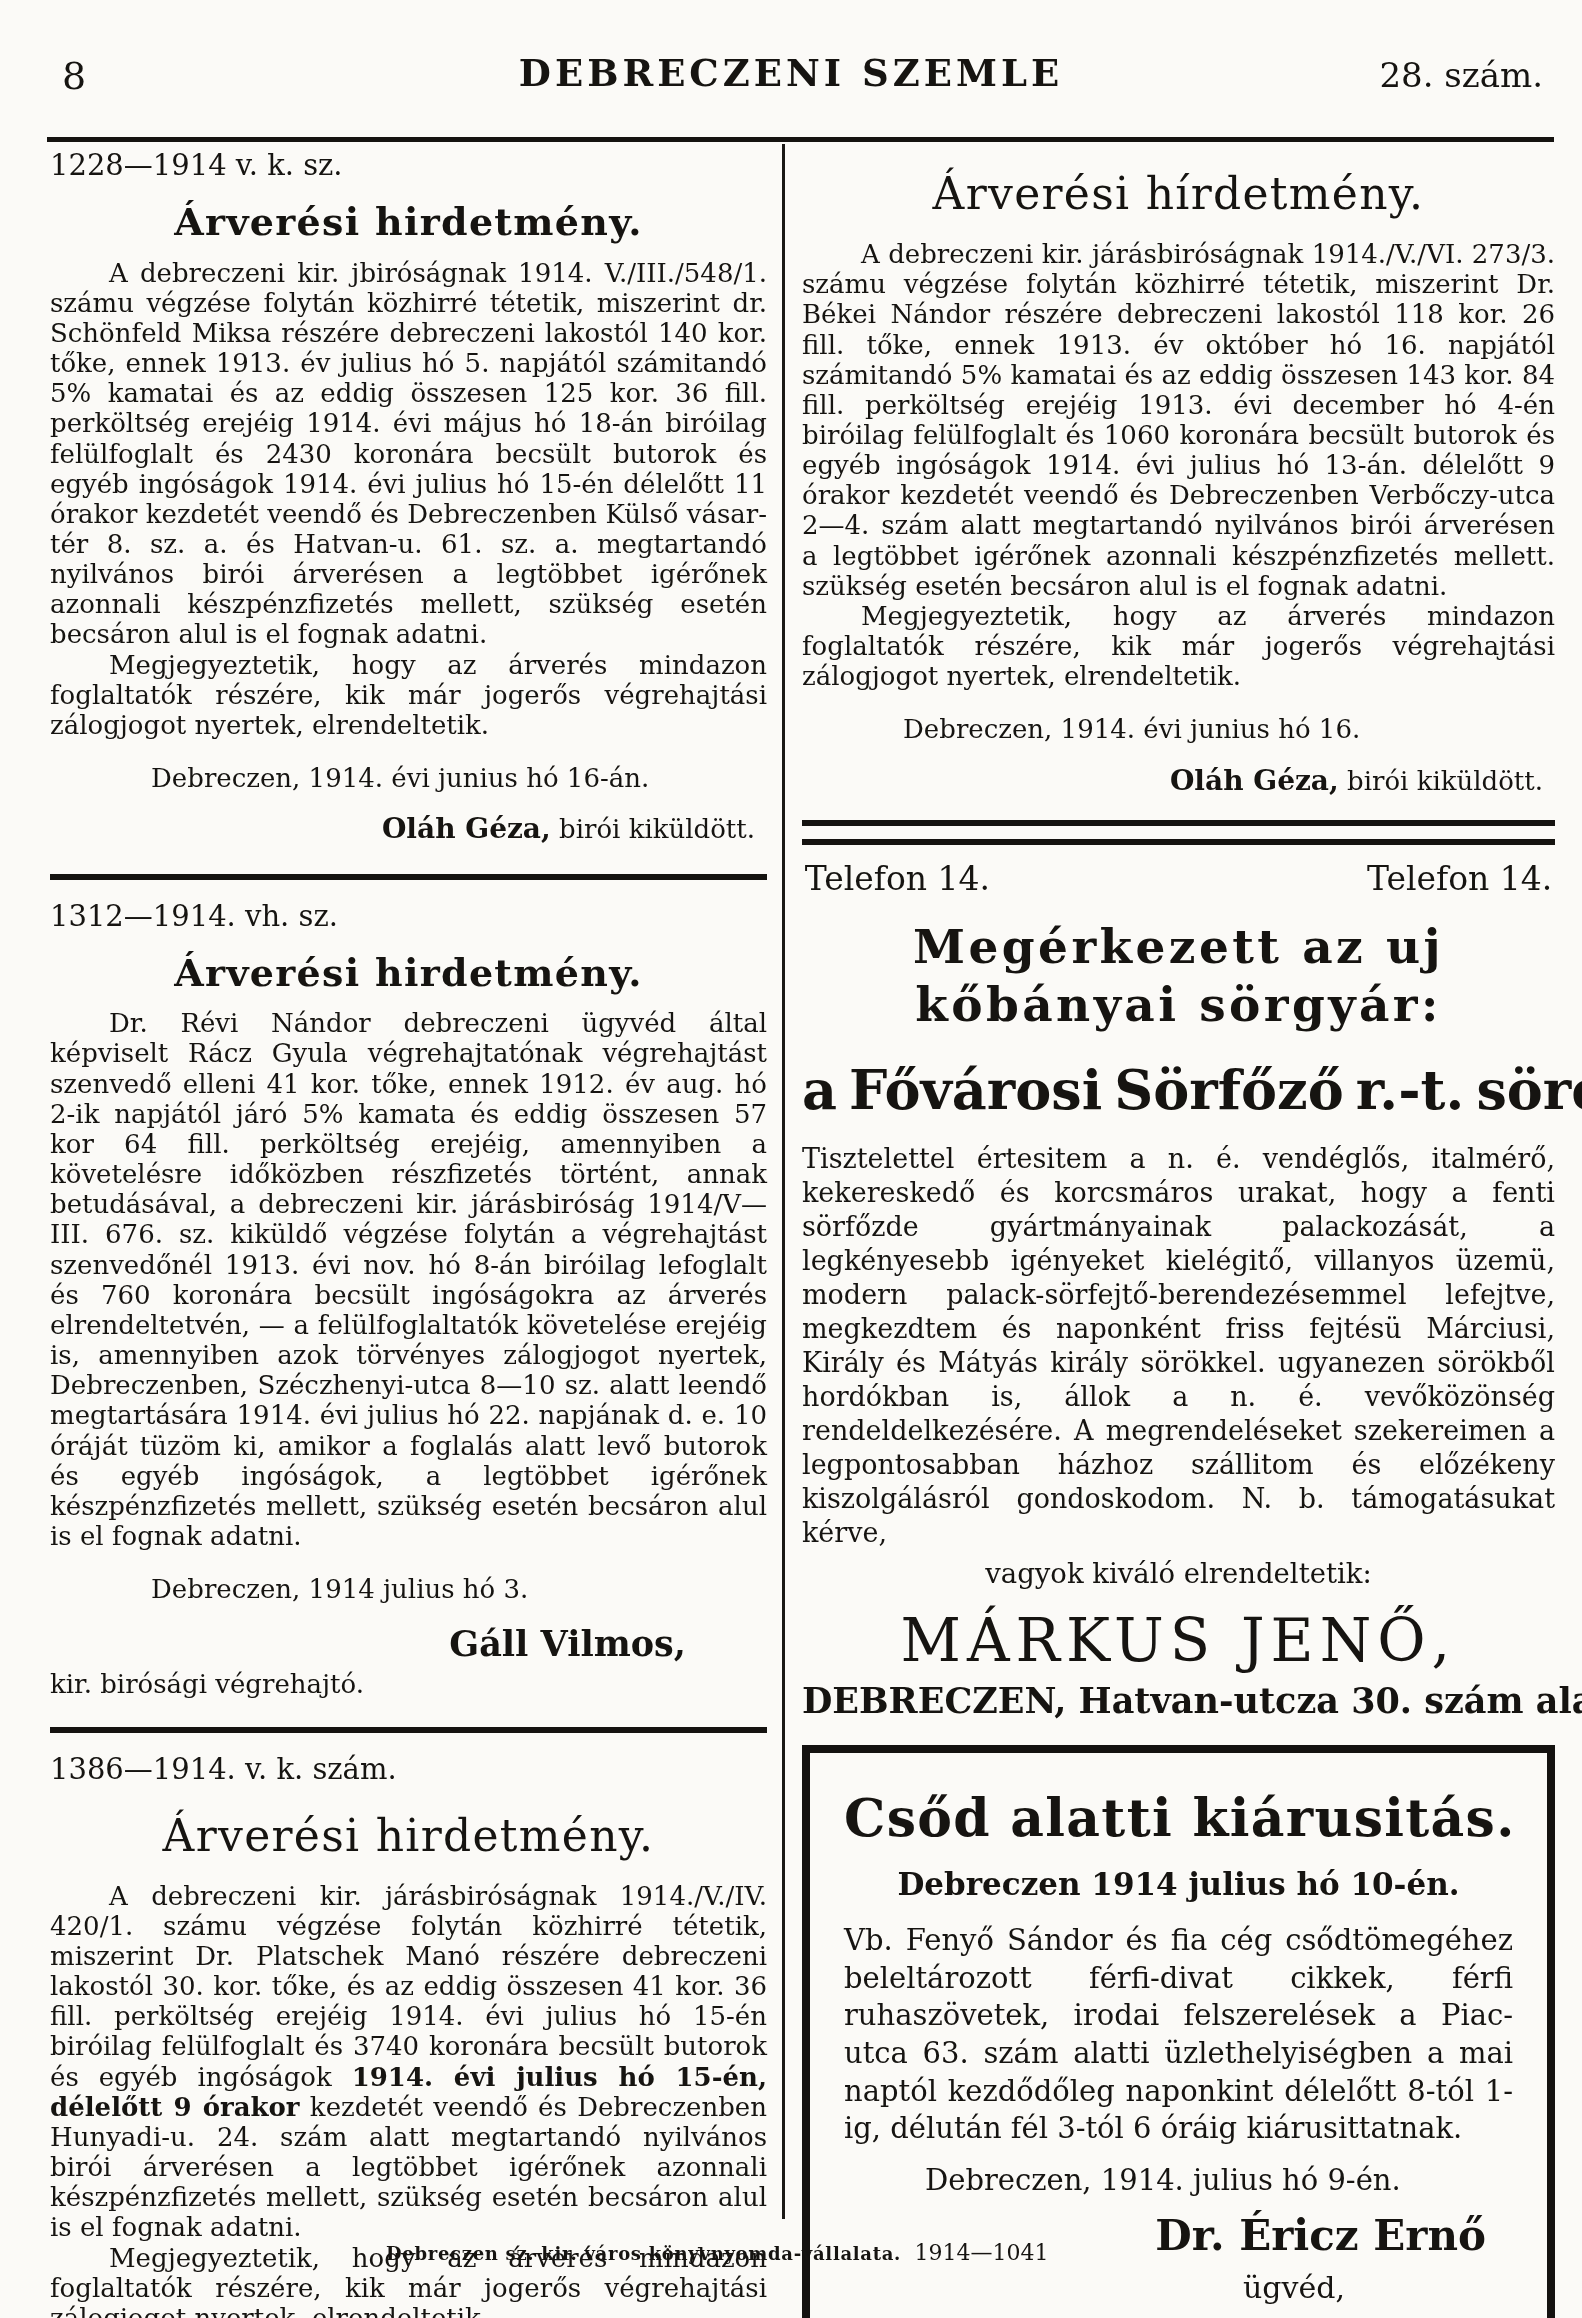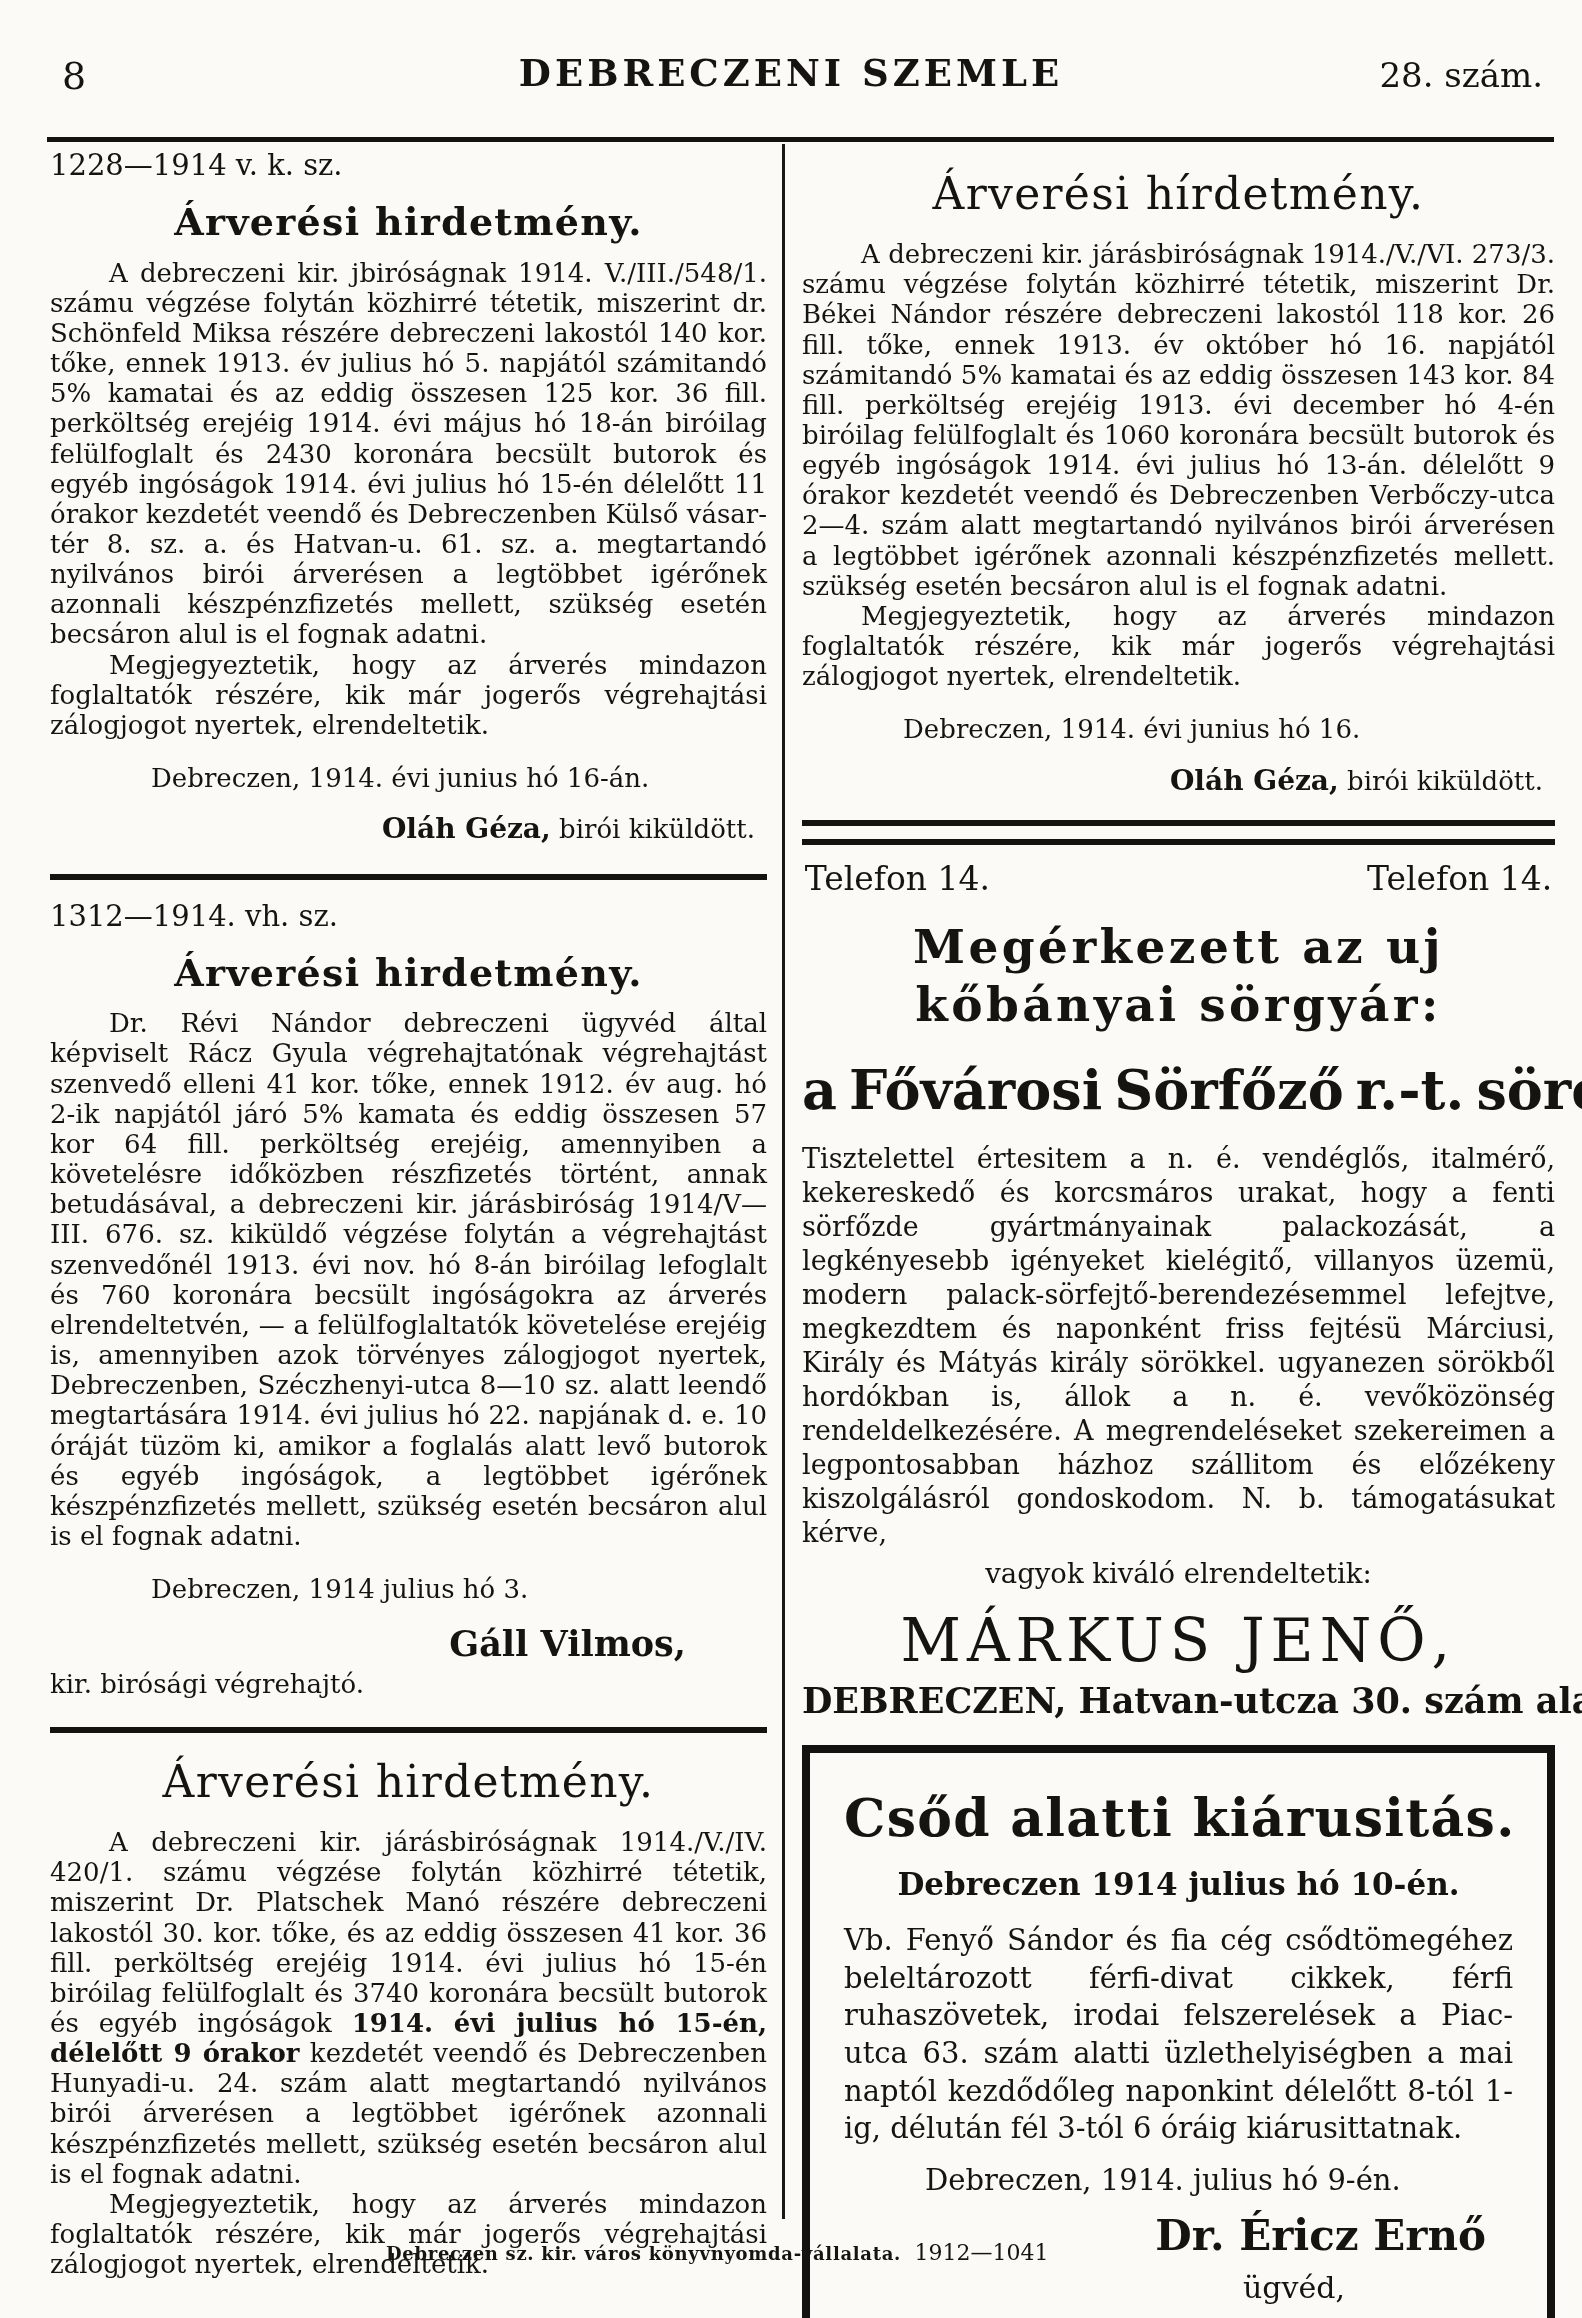--- a/index.html
+++ b/index.html
@@ -82,20 +82,21 @@
       <h2 class="heavy">Árverési hirdetmény.</h2>
       <p class="body">Dr. Révi Nándor debreczeni ügyvéd által képviselt Rácz Gyula végrehajtatónak végrehajtást szenvedő elleni 41 kor. tőke, ennek 1912. év aug. hó 2-ik napjától járó 5% kamata és eddig összesen 57 kor 64 fill. perköltség erejéig, amennyiben a követelésre időközben részfizetés történt, annak betudásával, a debreczeni kir. járásbiróság 1914/V—III. 676. sz. kiküldő végzése folytán a végrehajtást szenvedőnél 1913. évi nov. hó 8-án biróilag lefoglalt és 760 koronára becsült ingóságokra az árverés elrendeltetvén, — a felülfoglaltatók követelése erejéig is, amennyiben azok törvényes zálogjogot nyertek, Debreczenben, Széczhenyi-utca 8—10 sz. alatt leendő megtartására 1914. évi julius hó 22. napjának d. e. 10 óráját tüzöm ki, amikor a foglalás alatt levő butorok és egyéb ingóságok, a legtöbbet igérőnek készpénzfizetés mellett, szükség esetén becsáron alul is el fognak adatni.</p>
       <div class="dateline">Debreczen, 1914 julius hó 3.</div>
       <div class="sig" style="margin-right:81px;"><b style="font-size:35px;">Gáll Vilmos,</b></div>
       <div class="sig-title-line">kir. birósági végrehajtó.</div>
     </div>
 
     <hr class="divider">
 
     <div>
+      <p class="ref">1386—1914. v. k. szám.</p>
       <h2 class="light">Árverési hirdetmény.</h2>
       <p class="body"><span>A debreczeni kir. járásbiróságnak 1914./V./IV. 420/1. számu végzése folytán közhirré tétetik, miszerint Dr. Platschek Manó részére debreczeni lakostól 30. kor. tőke, és az eddig összesen 41 kor. 36 fill. perköltség erejéig 1914. évi julius hó 15-én biróilag felülfoglalt és 3740 koronára becsült butorok és egyéb ingóságok </span><b>1914. évi julius hó 15-én, délelőtt 9 órakor</b><span> kezdetét veendő és Debreczenben Hunyadi-u. 24. szám alatt megtartandó nyilvános birói árverésen a legtöbbet igérőnek azonnali készpénzfizetés mellett, szükség esetén becsáron alul is el fognak adatni.</span></p>
       <p class="body">Megjegyeztetik, hogy az árverés mindazon foglaltatók részére, kik már jogerős végrehajtási zálogjogot nyertek, elrendeltetik.</p>
 
     </div>
 
   </div>
 
   <div class="col col-right">
 
@@ -129,17 +130,17 @@
       <p class="box-body">Vb. Fenyő Sándor és fia cég csődtömegéhez beleltározott férfi-divat cikkek, férfi ruhaszövetek, irodai felszerelések a Piac-utca 63. szám alatti üzlethelyiségben a mai naptól kezdődőleg naponkint délelőtt 8-tól 1-ig, délután fél 3-tól 6 óráig kiárusittatnak.</p>
       <div class="box-dateline">Debreczen, 1914. julius hó 9-én.</div>
       <div class="signer-name">Dr. Éricz Ernő</div>
       <div class="signer-role1">ügvéd,</div>
 
     </div>
 
   </div>
 
   <div class="footer">
-    <span class="imprint">Debreczen sz. kir. város könyvnyomda-vállalata.</span><span class="code">1912—1041</span>
+    <span class="imprint">Debreczen sz. kir. város könyvnyomda-vállalata.</span><span class="code">1914—1041</span>
   </div>
 
 </div>
 
 
 </body></html>

